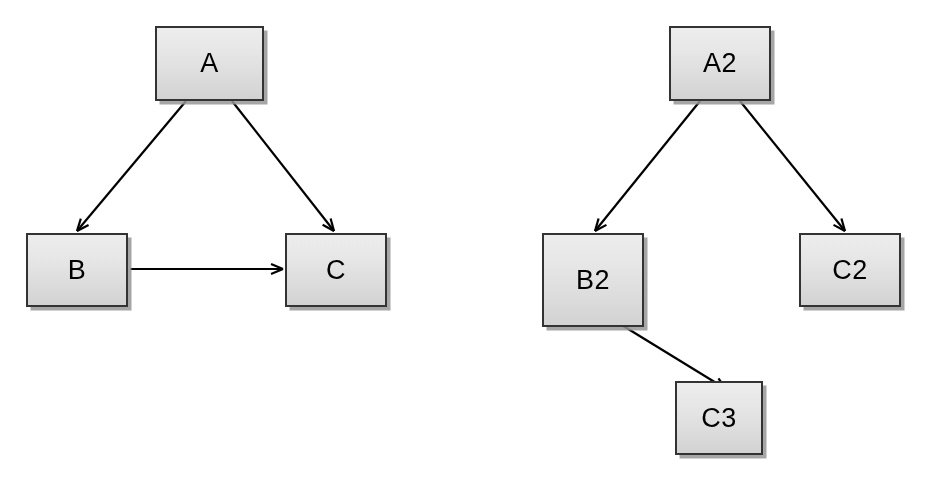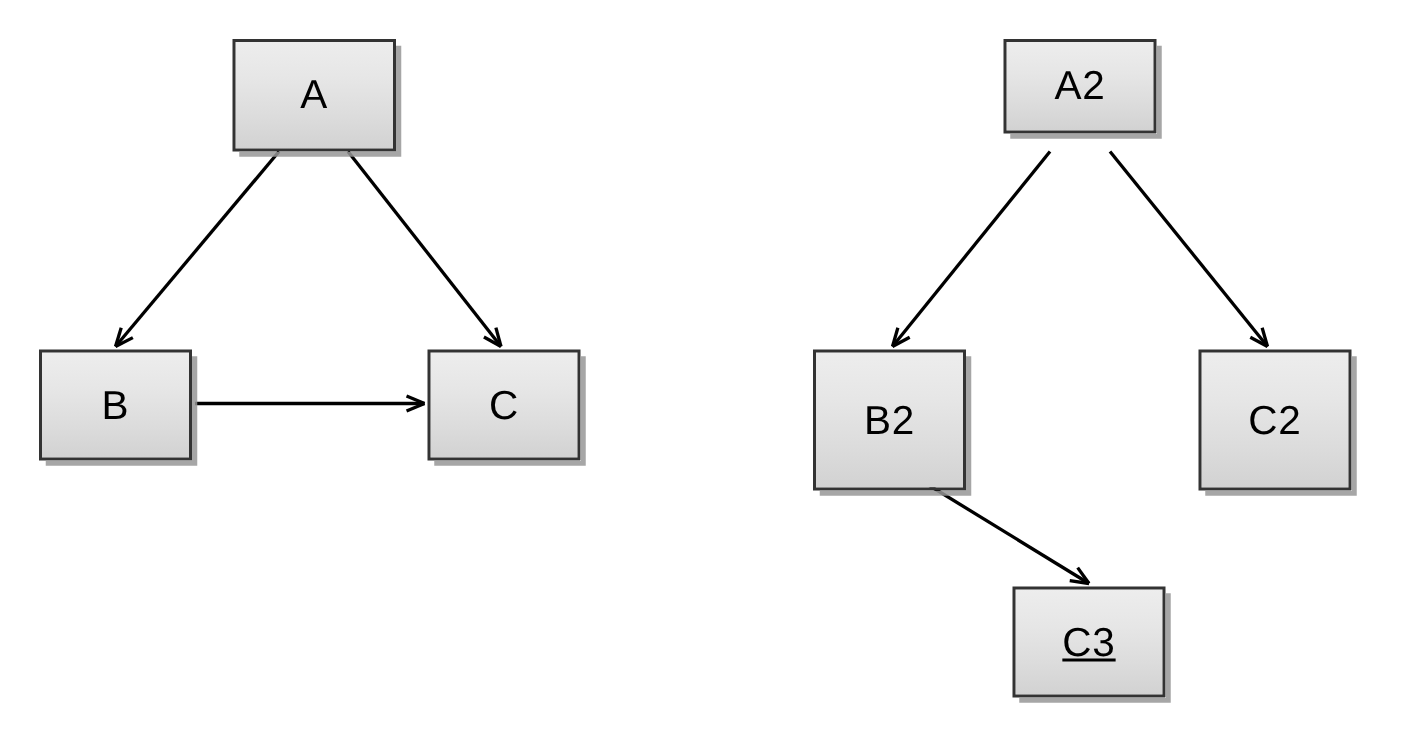--- a/index.html
+++ b/index.html
@@ -89,27 +89,27 @@
   <div id="node-layer">
       <div class="node" style="left: 155px; top: 26px; width: 109px; height: 75px;">
         <span class="node-label">A</span>
       </div>
       <div class="node" style="left: 26px; top: 233px; width: 102px; height: 74px;">
         <span class="node-label">B</span>
       </div>
       <div class="node" style="left: 285px; top: 233px; width: 102px; height: 74px;">
         <span class="node-label">C</span>
       </div>
-      <div class="node" style="left: 669px; top: 26px; width: 102px; height: 63px;">
+      <div class="node" style="left: 669px; top: 26px; width: 102px; height: 75px;">
         <span class="node-label">A2</span>
       </div>
       <div class="node" style="left: 542px; top: 233px; width: 102px; height: 94px;">
         <span class="node-label">B2</span>
       </div>
-      <div class="node" style="left: 799px; top: 233px; width: 102px; height: 94px;">
+      <div class="node" style="left: 799px; top: 233px; width: 102px; height: 74px;">
         <span class="node-label">C2</span>
       </div>
-      <div class="node" style="left: 675px; top: 391px; width: 102px; height: 74px; text-decoration: underline;">
+      <div class="node" style="left: 675px; top: 381px; width: 88px; height: 74px;">
         <span class="node-label">C3</span>
       </div>
     </div>
 
 </div>
 
 </body></html>

